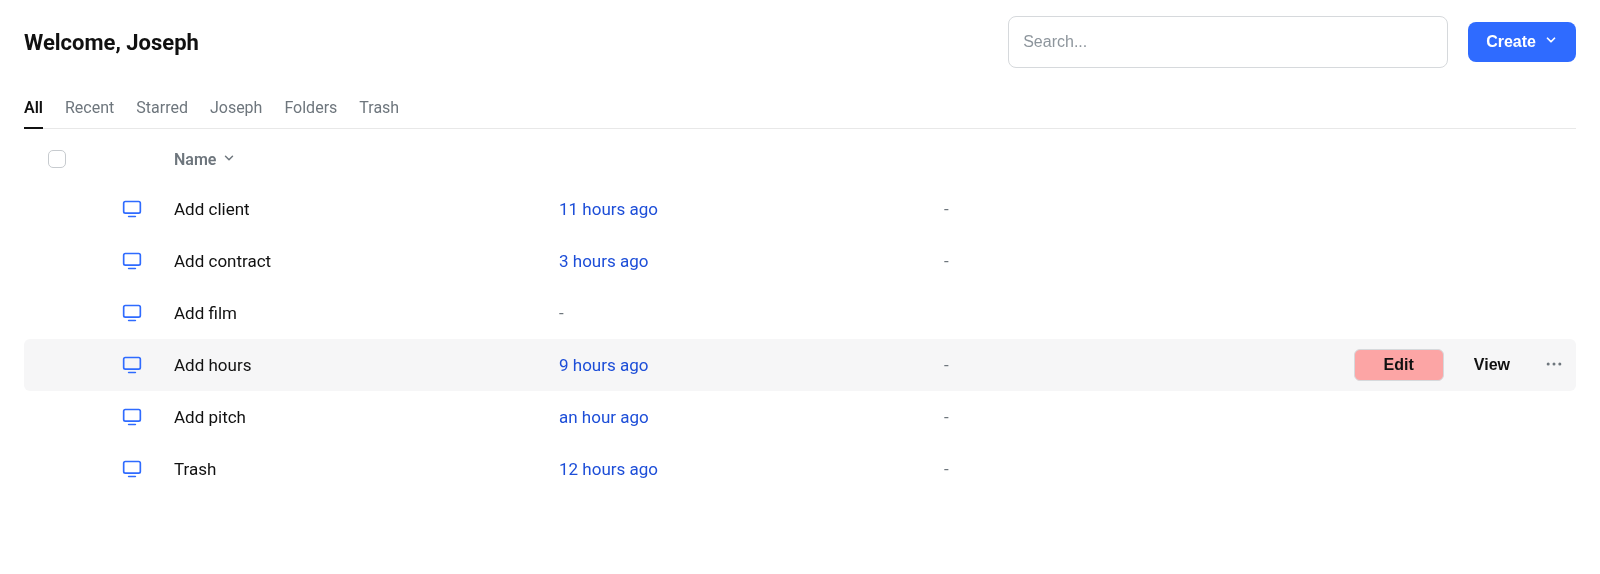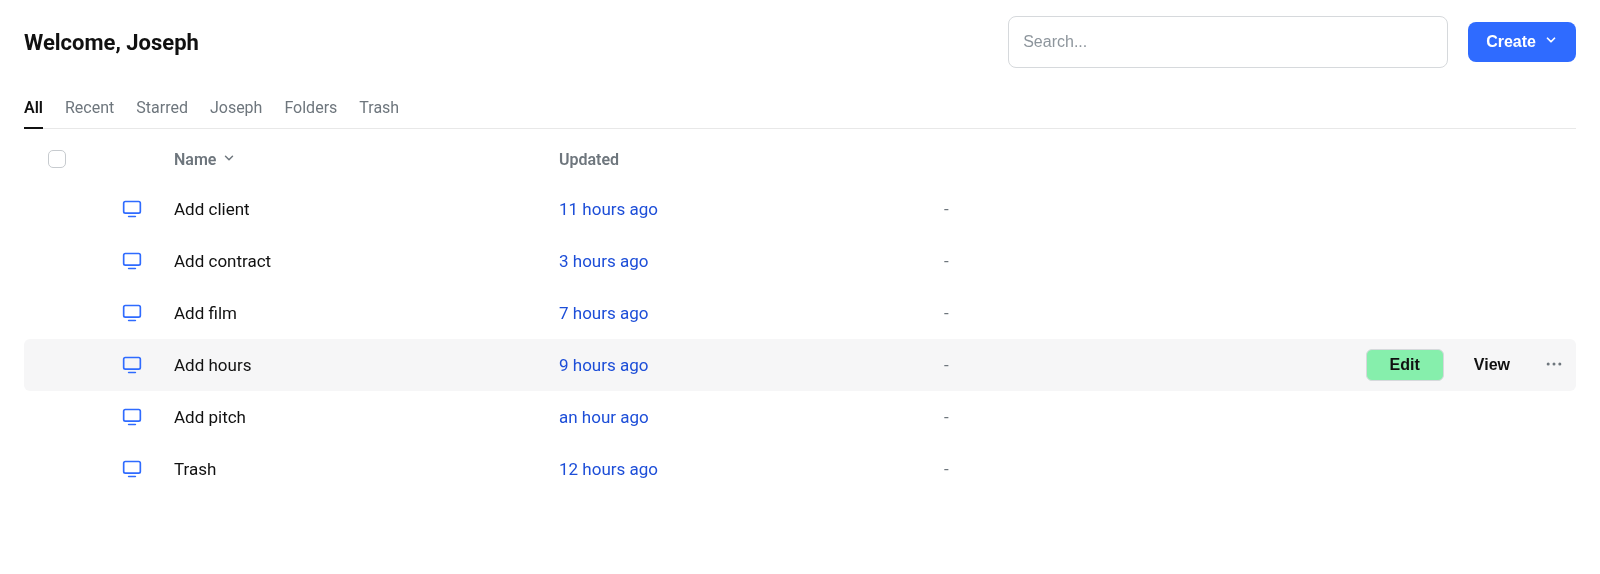--- a/index.html
+++ b/index.html
@@ -112,24 +112,24 @@
   .row:not(.header) .cell-name { color:#111; font-size:17px; }
   .row:not(.header) .cell-updated { color:#1d4ed8; font-size:17px; }
   .row:not(.header) .cell-editor { color:#6e767d; font-size:17px; }
   .actions {
     display: flex;
     align-items: center;
     justify-content: flex-end;
     gap: 16px;
   }
   .edit-btn {
-    background: #86efac;
+    background: #fca5a5;
     border: 1px solid #d6d9dc;
     border-radius: 6px;
-    padding: 6px 23px;
+    padding: 6px 29px;
     font-size: 16px;
     font-weight: 600;
     color: #111;
     cursor: pointer;
   }
   .view-btn {
     background: transparent;
     border: none;
     padding: 6px 14px;
     font-size: 16px;
@@ -190,21 +190,20 @@
       <div class="cell-name">
         <span class="name-header">
           <span class="col-name">Name</span>
           <span>
             <svg width="14" height="14" viewBox="0 0 24 24" fill="none" stroke="#6e767d" stroke-width="2.5" stroke-linecap="round" stroke-linejoin="round">
                 <polyline points="6 9 12 15 18 9"></polyline>
               </svg>
           </span>
         </span>
       </div>
-      <div class="cell-updated">Updated</div>
       <div></div>
     </div>
 
     <div class="row">
       <div class="cell-check"></div>
       <div class="cell-icon">
           <span class="monitor-icon">
             <svg width="20" height="20" viewBox="0 0 24 24" fill="none" stroke="#2f6bff" stroke-width="2" stroke-linecap="round" stroke-linejoin="round">
               <rect x="2" y="3" width="20" height="14" rx="2"></rect>
               <line x1="8" y1="21" x2="16" y2="21"></line>
@@ -257,21 +256,20 @@
       <div class="cell-check"></div>
       <div class="cell-icon">
           <span class="monitor-icon">
             <svg width="20" height="20" viewBox="0 0 24 24" fill="none" stroke="#2f6bff" stroke-width="2" stroke-linecap="round" stroke-linejoin="round">
               <rect x="2" y="3" width="20" height="14" rx="2"></rect>
               <line x1="8" y1="21" x2="16" y2="21"></line>
             </svg>
           </span>
         </div>
       <div class="cell-name">Add film</div>
-      <div class="cell-updated">7 hours ago</div>
       <div class="cell-editor">-</div>
       <div class="actions hidden-actions">
         <button class="edit-btn">Edit</button>
         <button class="view-btn">View</button>
         <button class="more-btn">
             <span><svg width="20" height="20" viewBox="0 0 24 24" fill="#6e767d">
                 <circle cx="5" cy="12" r="1.8"></circle>
                 <circle cx="12" cy="12" r="1.8"></circle>
                 <circle cx="19" cy="12" r="1.8"></circle>
               </svg></span>

